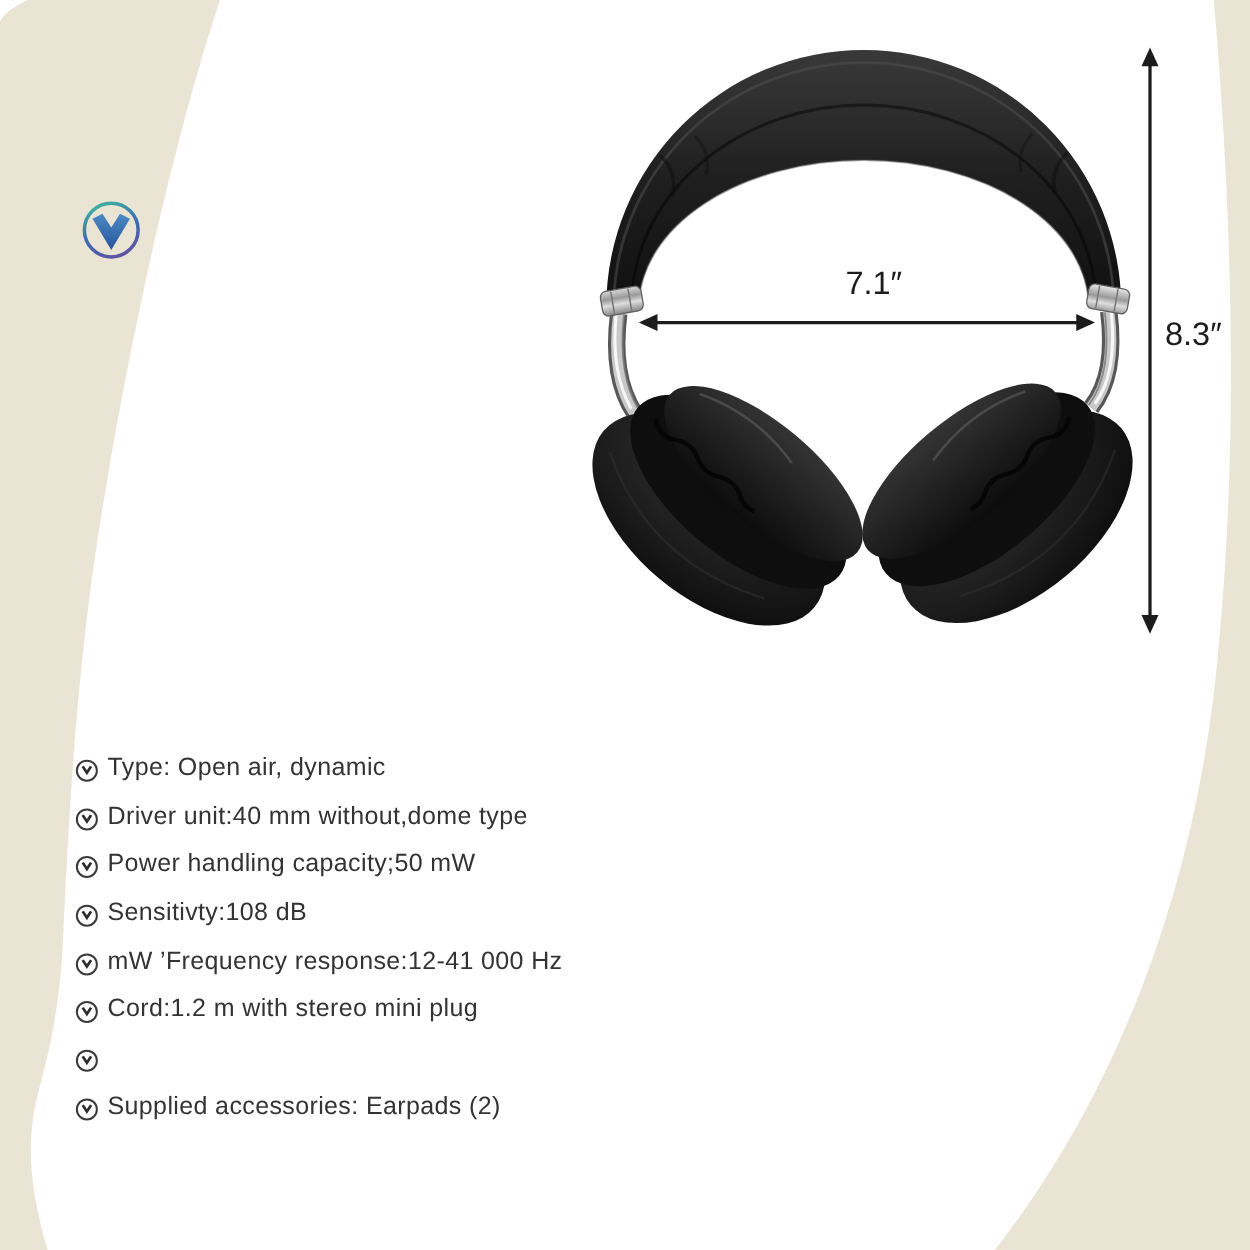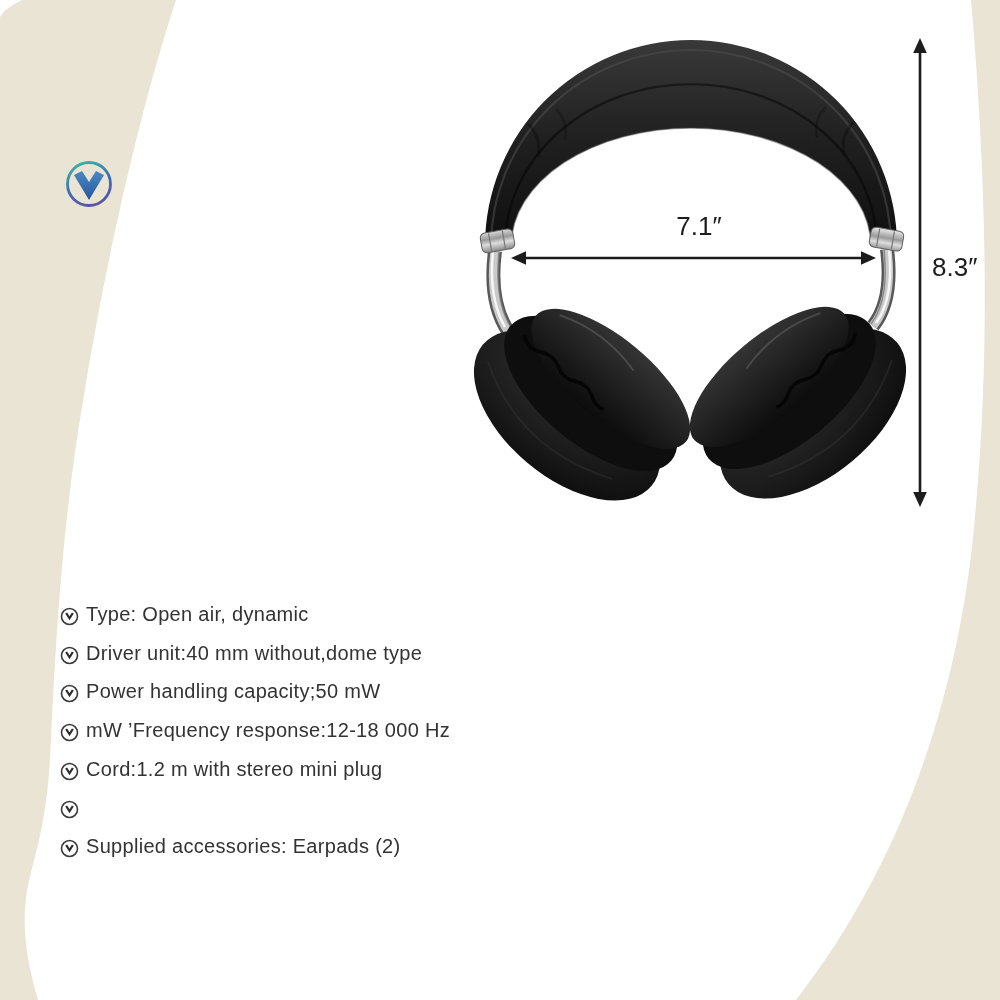--- a/index.html
+++ b/index.html
@@ -160,21 +160,28 @@
           <circle cx="9.5" cy="9.5" r="8" fill="none" stroke="#3a3a3a" stroke-width="1.6"></circle>
           <path d="M5.2,6.6 L9.5,13.2 L13.8,6.6 L11.9,5.5 L9.5,9.2 L7.1,5.5 Z" fill="#2e2e2e"></path>
         </svg>
       <span>Power handling capacity;50 mW</span>
     </li>
     <li>
       <svg viewBox="0 0 19 19">
           <circle cx="9.5" cy="9.5" r="8" fill="none" stroke="#3a3a3a" stroke-width="1.6"></circle>
           <path d="M5.2,6.6 L9.5,13.2 L13.8,6.6 L11.9,5.5 L9.5,9.2 L7.1,5.5 Z" fill="#2e2e2e"></path>
         </svg>
-      <span>mW ’Frequency response:12-18 000 Hz</span>
+      <span>Sensitivty:108 dB</span>
+    </li>
+    <li>
+      <svg viewBox="0 0 19 19">
+          <circle cx="9.5" cy="9.5" r="8" fill="none" stroke="#3a3a3a" stroke-width="1.6"></circle>
+          <path d="M5.2,6.6 L9.5,13.2 L13.8,6.6 L11.9,5.5 L9.5,9.2 L7.1,5.5 Z" fill="#2e2e2e"></path>
+        </svg>
+      <span>mW ’Frequency response:12-41 000 Hz</span>
     </li>
     <li>
       <svg viewBox="0 0 19 19">
           <circle cx="9.5" cy="9.5" r="8" fill="none" stroke="#3a3a3a" stroke-width="1.6"></circle>
           <path d="M5.2,6.6 L9.5,13.2 L13.8,6.6 L11.9,5.5 L9.5,9.2 L7.1,5.5 Z" fill="#2e2e2e"></path>
         </svg>
       <span>Cord:1.2 m with stereo mini plug</span>
     </li>
     <li>
       <svg viewBox="0 0 19 19">

